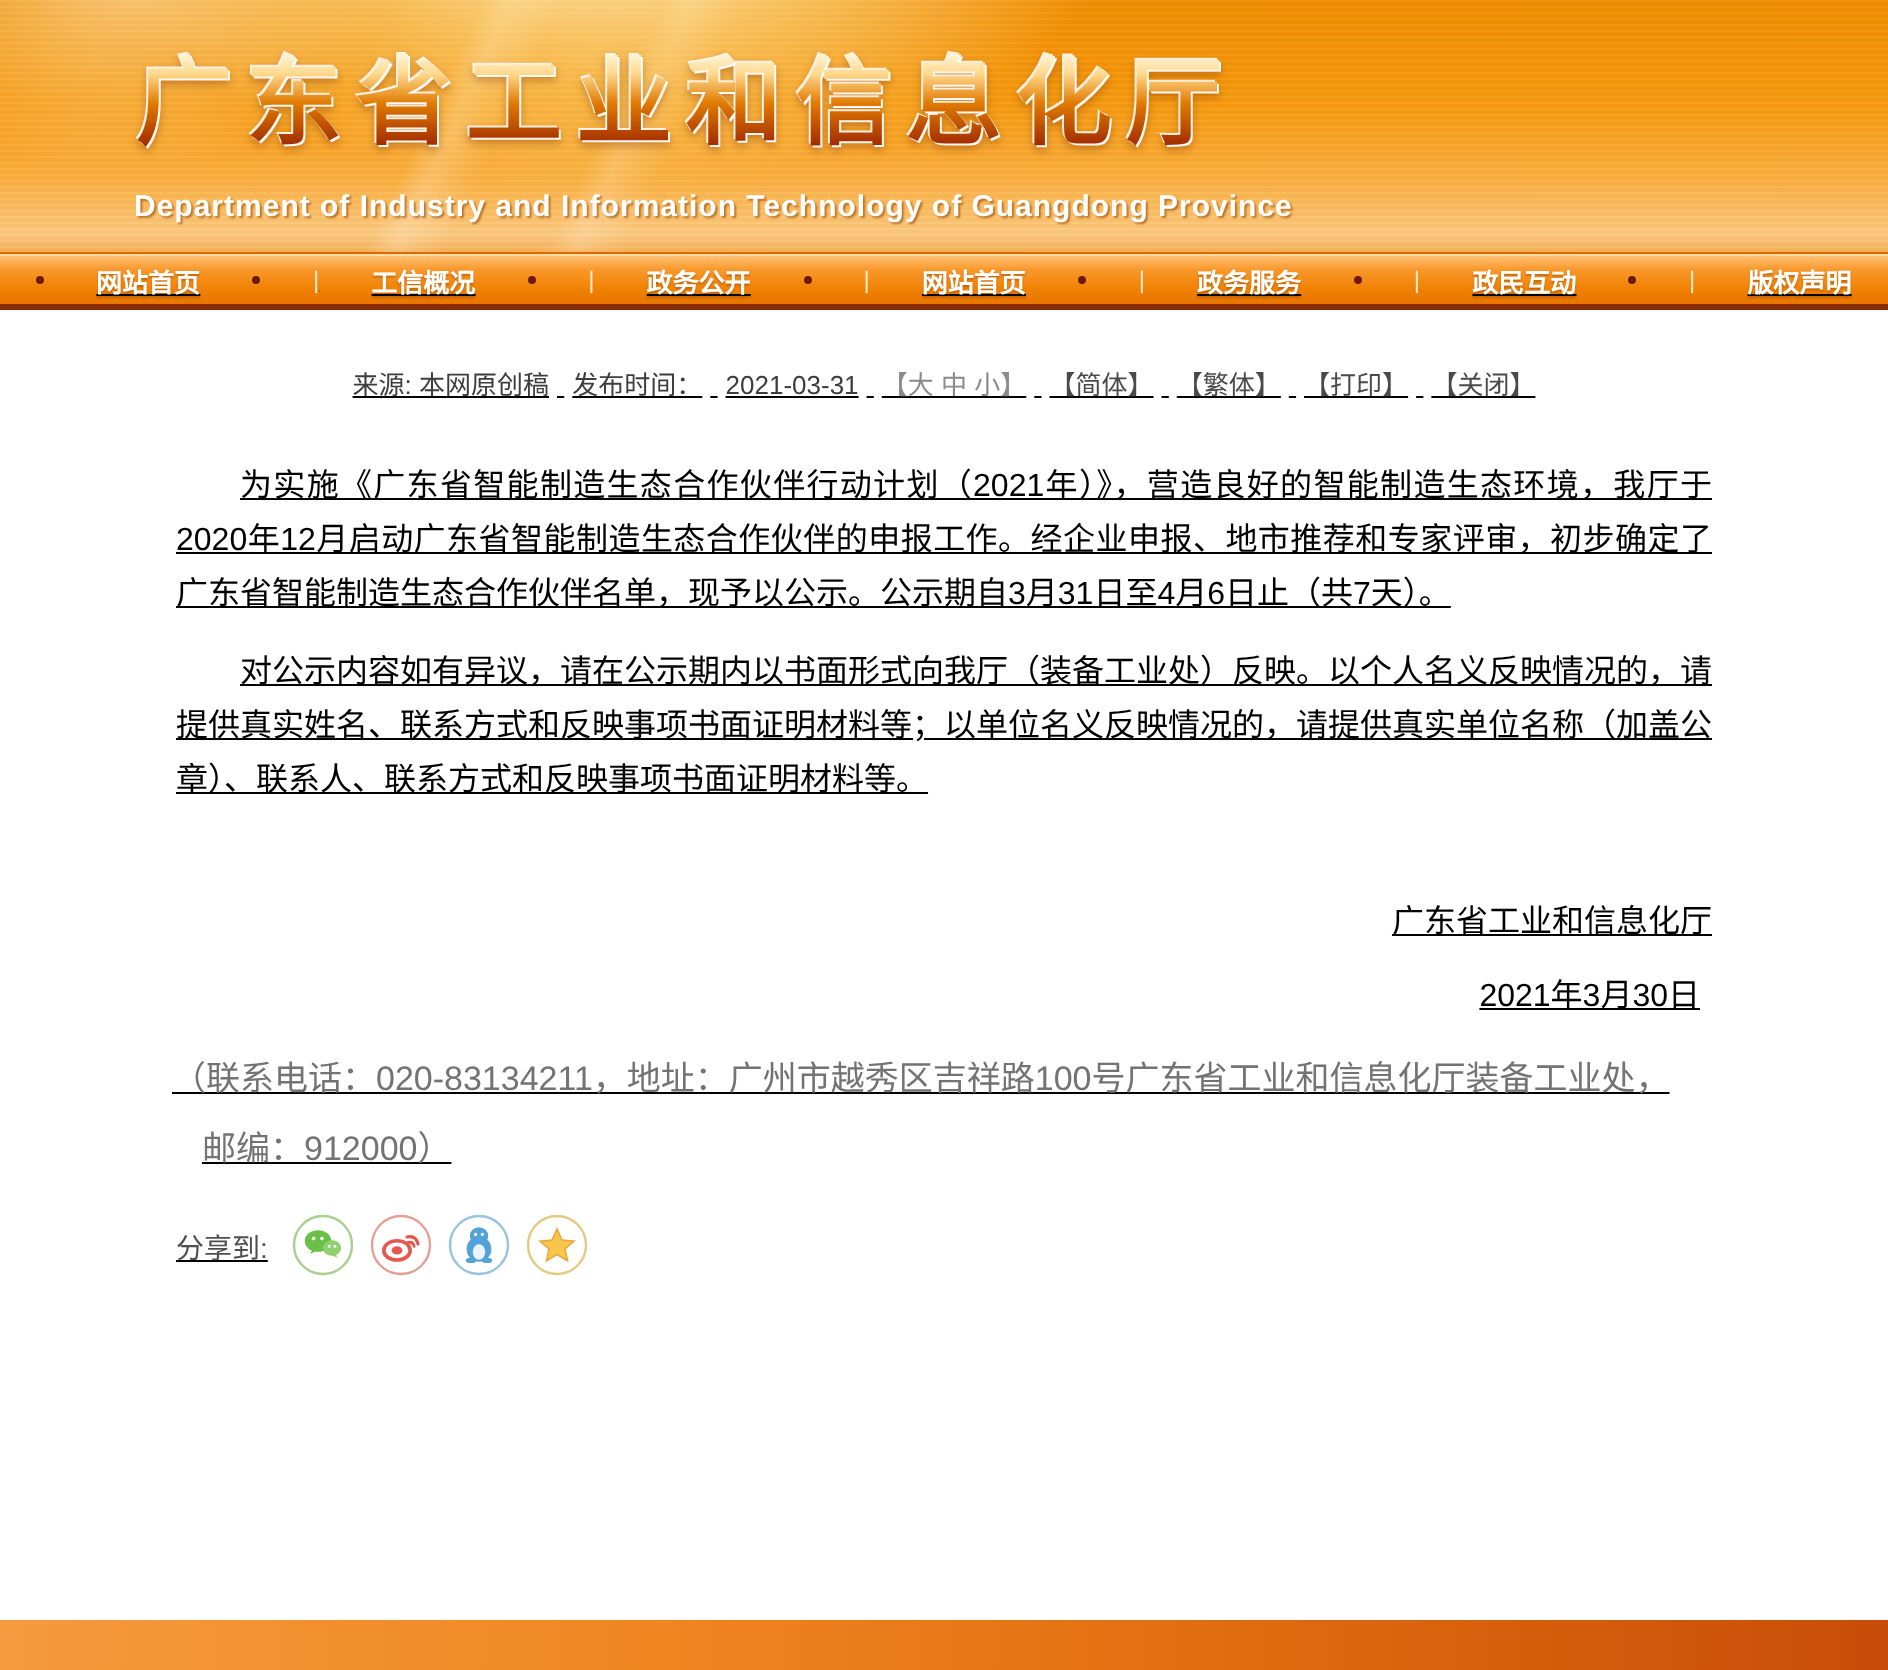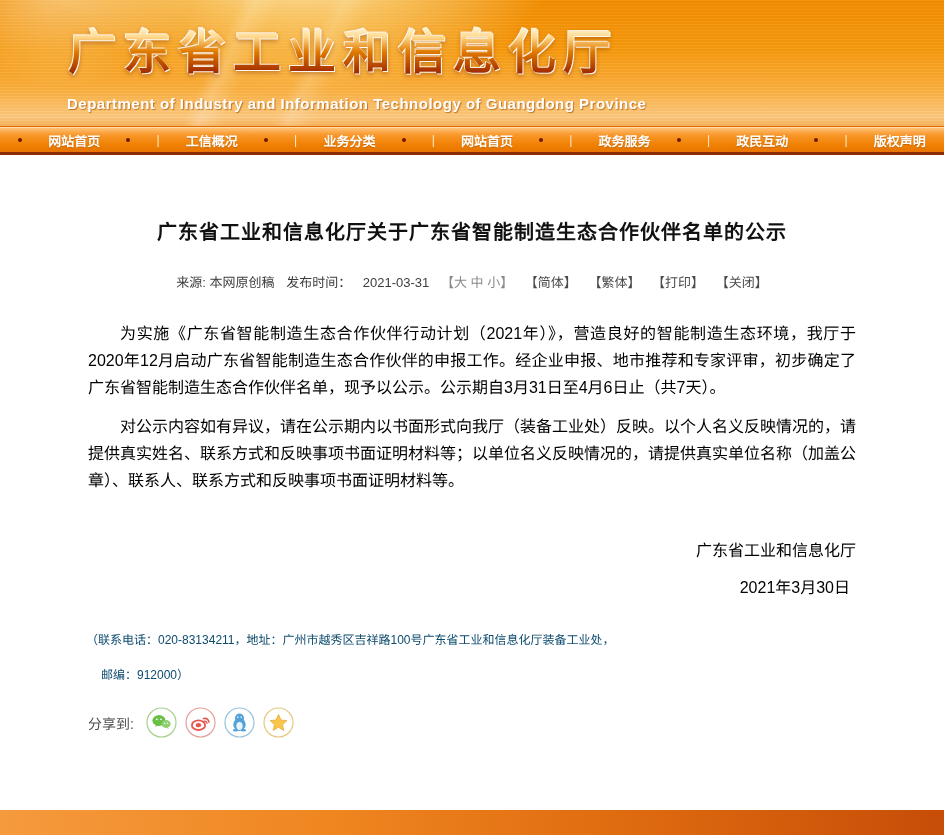--- a/index.html
+++ b/index.html
@@ -1,18 +1,18 @@
 <!DOCTYPE html>
 <html lang="zh-CN"><head>
 <meta charset="utf-8">
 <style>
   * { margin:0; padding:0; box-sizing:border-box; }
   html,body { background:#ffffff; }
   body { font-family:"Liberation Sans","DejaVu Sans",sans-serif; }
-  .page { position:relative; width:944px; height:835px; background:#ffffff; overflow:hidden; margin:0 auto; }
+  .page { position:relative; width:944px; height:835px; background:#ffffff; overflow:hidden; margin:0 auto;text-decoration:underline; }
 
   
   .banner {
     position:relative; height:127px; overflow:hidden;
     background:
       radial-gradient(ellipse 430px 250px at 300px -60px, rgba(255,255,235,0.95) 0%, rgba(255,236,170,0.55) 32%, rgba(255,210,120,0.0) 62%),
       radial-gradient(ellipse 220px 160px at 60px -10px, rgba(255,244,210,0.55) 0%, rgba(255,244,210,0.0) 60%),
       linear-gradient(115deg, transparent 24%, rgba(255,255,255,0.22) 25.5%, transparent 28%, transparent 33%, rgba(255,255,255,0.18) 34.5%, transparent 37%),
       repeating-linear-gradient(180deg, rgba(255,255,255,0.05) 0 1px, rgba(0,0,0,0.02) 1px 3px),
       linear-gradient(180deg, #f28d00 0%, #f79a0e 40%, #fbae3c 70%, #fdc97f 93%, #f8b258 100%);
@@ -62,21 +62,21 @@
   .body-text p { text-indent:2em; text-align:justify; margin-bottom:12px; }
 
   .attachment-row { margin-top:33px; padding-left:2em; }
   .attachment-row a {
     font-size:16px; font-weight:bold; color:#000; text-decoration:underline; cursor:pointer;
   }
 
   .signature { margin-top:43px; text-align:right; font-size:16px; color:#000; }
   .signature .sig-date { margin-top:13px; padding-right:6px; }
 
-  .contact { margin-top:31px; font-size:12px; color:#0c4a6e; line-height:22px; margin-left:-2px; }
+  .contact { margin-top:21px; font-size:17px; color:#737373; line-height:22px; margin-left:-2px; }
   .contact .contact-line2 { margin-top:13px; margin-left:15px; }
 
   
   .share { margin-top:21px; display:flex; align-items:center; }
   .share-label { font-size:14px; color:#4f4f4f; margin-right:12px; }
   .share-icon { width:31px; height:31px; margin-right:8px; cursor:pointer; }
 
   
   .footer {
     position:absolute; left:0; bottom:0; width:100%; height:25px;
@@ -94,38 +94,37 @@
   </div>
 
   <div class="nav">
     <span class="dot"></span>
     <a href="#">网站首页</a>
     <span class="dot"></span>
     <span class="pipe">|</span>
     <a href="#">工信概况</a>
     <span class="dot"></span>
     <span class="pipe">|</span>
-    <a href="#">业务分类</a>
+    <a href="#">政务公开</a>
     <span class="dot"></span>
     <span class="pipe">|</span>
     <a href="#">网站首页</a>
     <span class="dot"></span>
     <span class="pipe">|</span>
     <a href="#">政务服务</a>
     <span class="dot"></span>
     <span class="pipe">|</span>
     <a href="#">政民互动</a>
     <span class="dot"></span>
     <span class="pipe">|</span>
     <a href="#">版权声明</a>
   </div>
   <div class="red-line"></div>
 
   <div class="content">
-    <h1 class="article-title">广东省工业和信息化厅关于广东省智能制造生态合作伙伴名单的公示</h1>
 
     <div class="meta">
       <span>来源: 本网原创稿</span>
       <span>发布时间：</span>
       <span>2021-03-31</span>
       <a class="size-ctrl">【大 中 小】</a>
       <a>【简体】</a>
       <a>【繁体】</a>
       <a>【打印】</a>
       <a>【关闭】</a>

